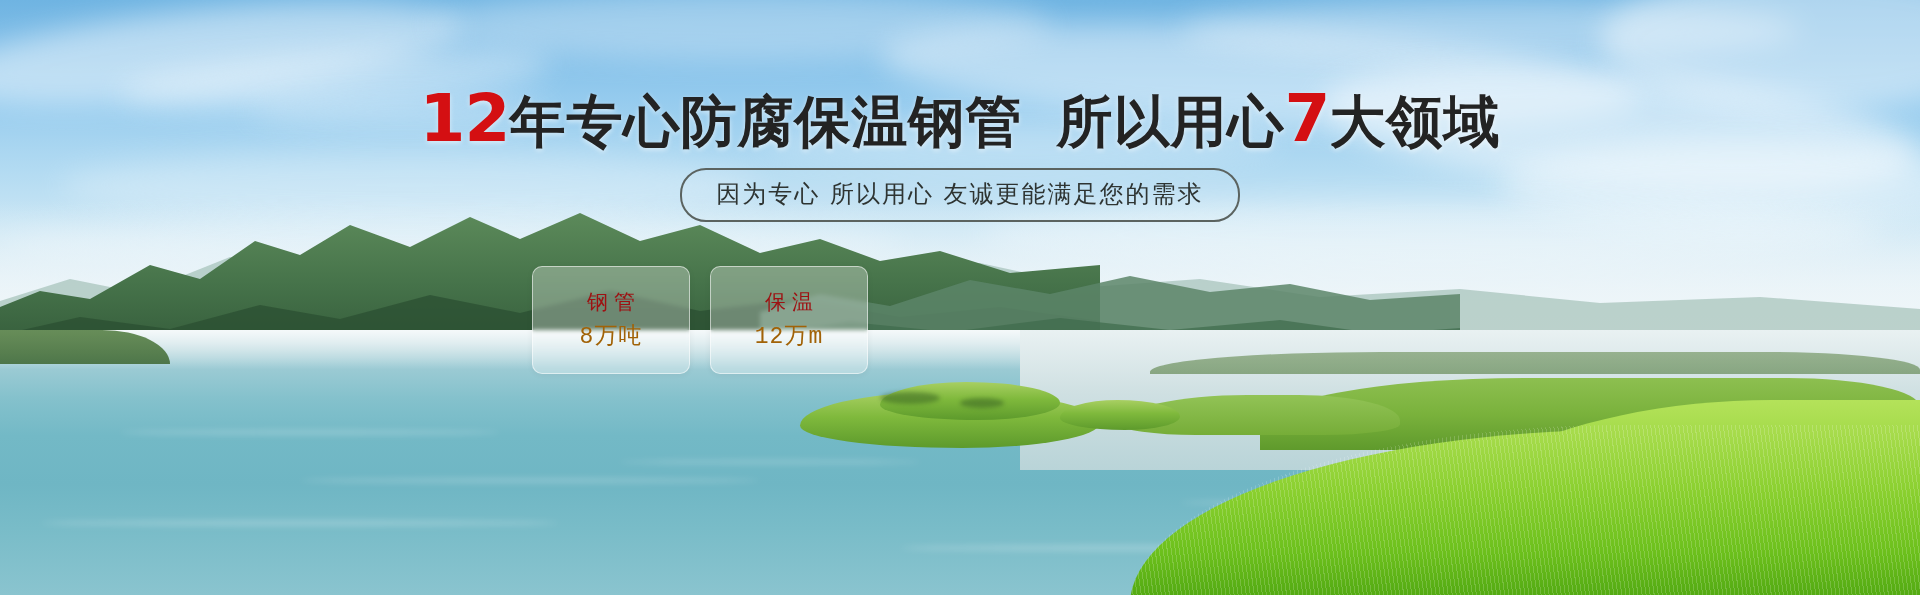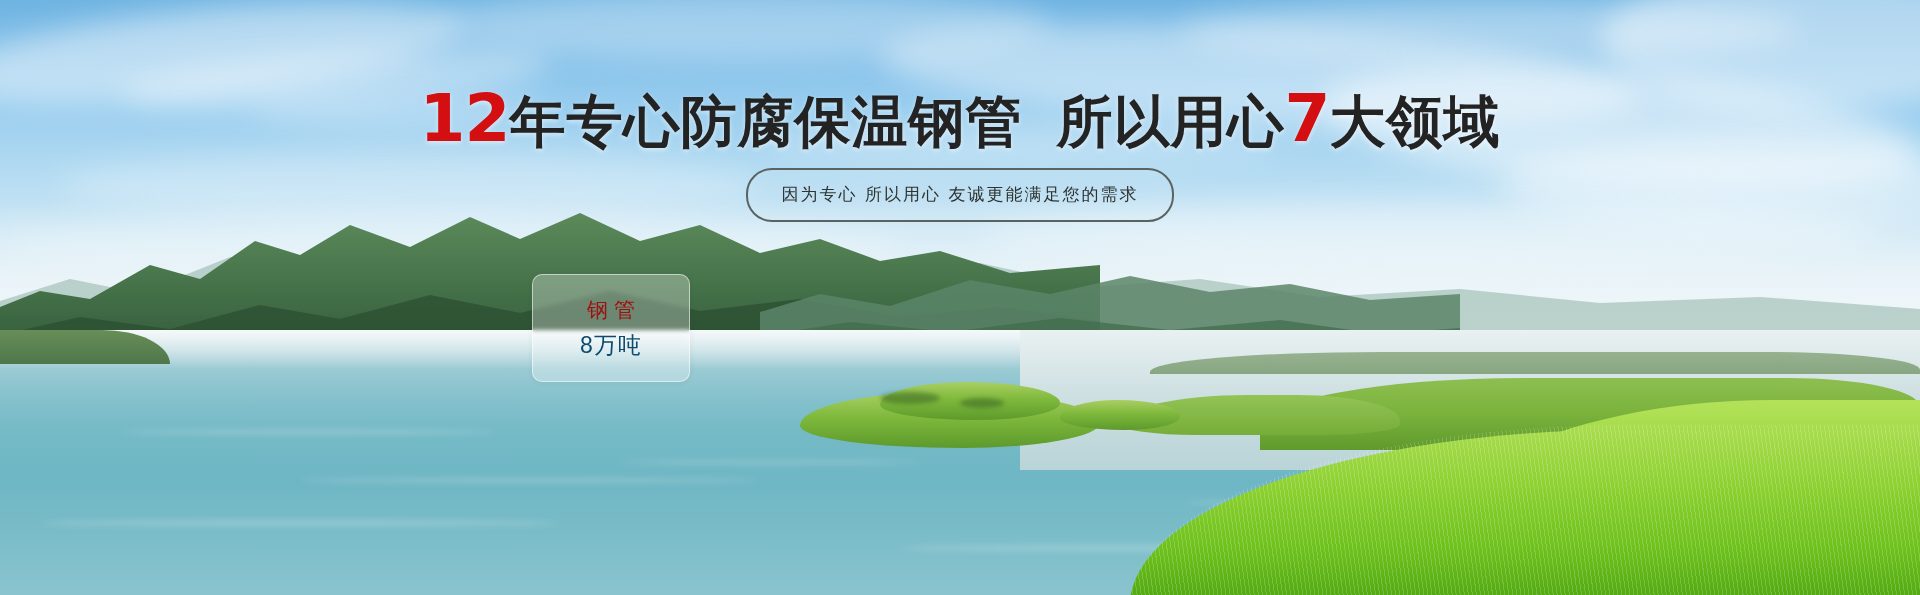--- a/index.html
+++ b/index.html
@@ -180,35 +180,34 @@
     position:absolute;
     left:0; top:168px; width:1920px;
     text-align:center;
   }
   .subtitle {
     display:inline-block;
     border:2px solid #5b6360;
     border-radius:26px;
     padding:8px 34px 10px 34px;
     font-family:"DejaVu Sans", sans-serif;
-    font-size:17px;
+    font-size:24px;
     line-height:32px;
     letter-spacing:2px;
     color:#2e3432;
     white-space:nowrap;
     background:rgba(255,255,255,0.06);
   }
 
   
   .cards {
     position:absolute;
     left:532px; top:266px;
     display:flex;
     gap:20px;
-    margin-top:8px;
   }
   .card {
     width:158px;
     height:108px;
     border-radius:10px;
     background:rgba(255,255,255,0.30);
     border:1px solid rgba(255,255,255,0.55);
     backdrop-filter:blur(2px);
     display:flex;
     flex-direction:column;
@@ -219,24 +218,24 @@
   }
   .card .cap {
     font-family:"DejaVu Sans", sans-serif;
     font-size:21px;
     letter-spacing:6px;
     text-indent:6px;
     color:#9e1112;
     line-height:24px;
   }
   .card .val {
-    font-family:Liberation Sans, sans-serif;
+    font-family:Liberation Mono, monospace;
     font-size:23px;
     letter-spacing:1px;
-    color:#0c4a6e;
+    color:#a16207;
     line-height:26px;
     white-space:nowrap;
   }
   .card .val sup {
     font-size:14px;
     vertical-align:super;
     line-height:0;
   }
 </style>
 </head>
@@ -330,17 +329,21 @@
     </div>
 
     <div class="cards">
 
       <div class="card">
         <div class="cap">钢管</div>
         <div class="val"><span>8万吨</span></div>
       </div>
 
 
+      <div class="card">
+        <div class="cap">保温</div>
+        <div class="val"><span>12万m</span></div>
+      </div>
 
     </div>
 
   </div>
 </div>
 
 </body></html>

